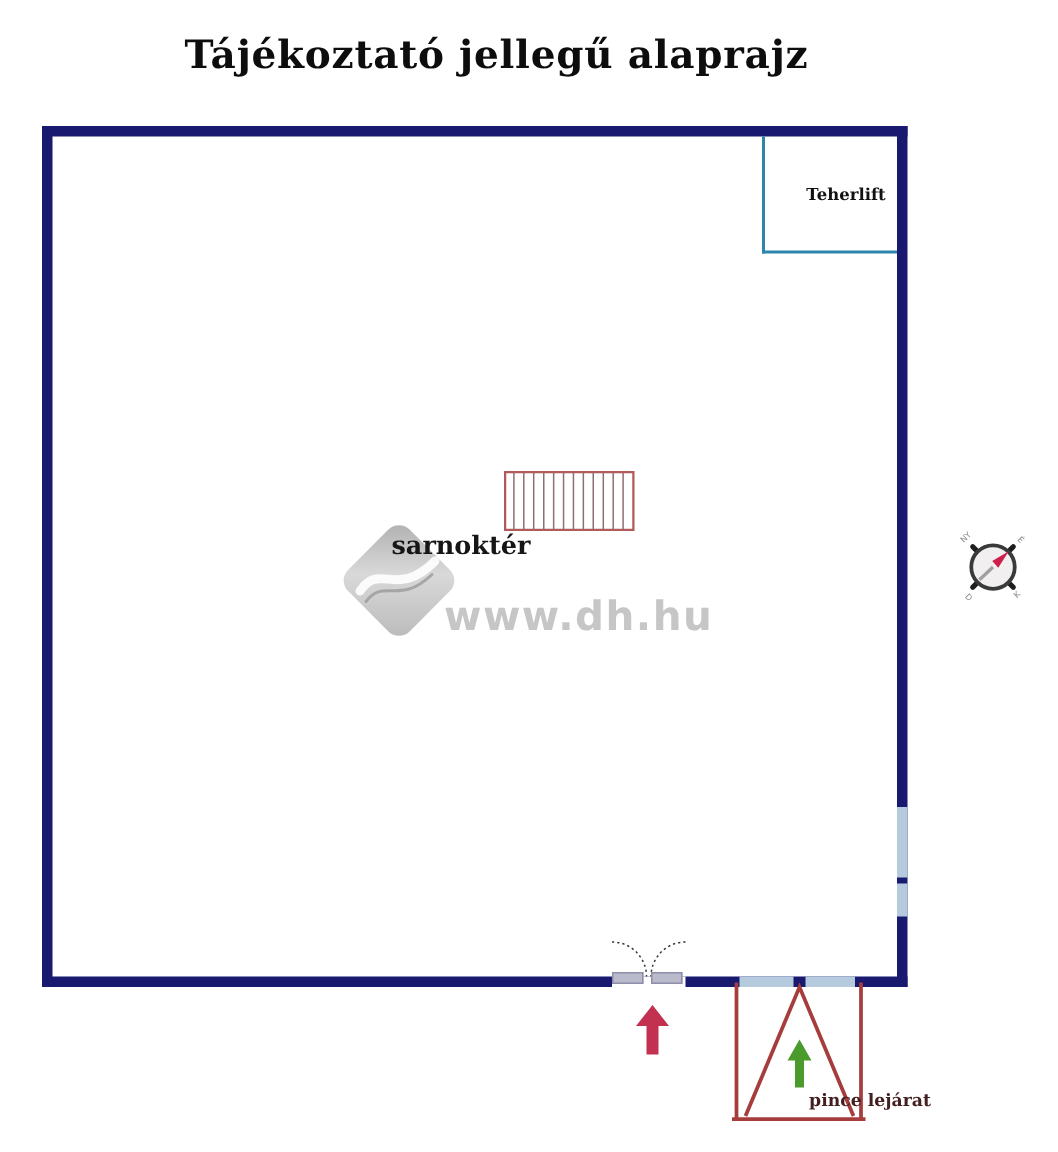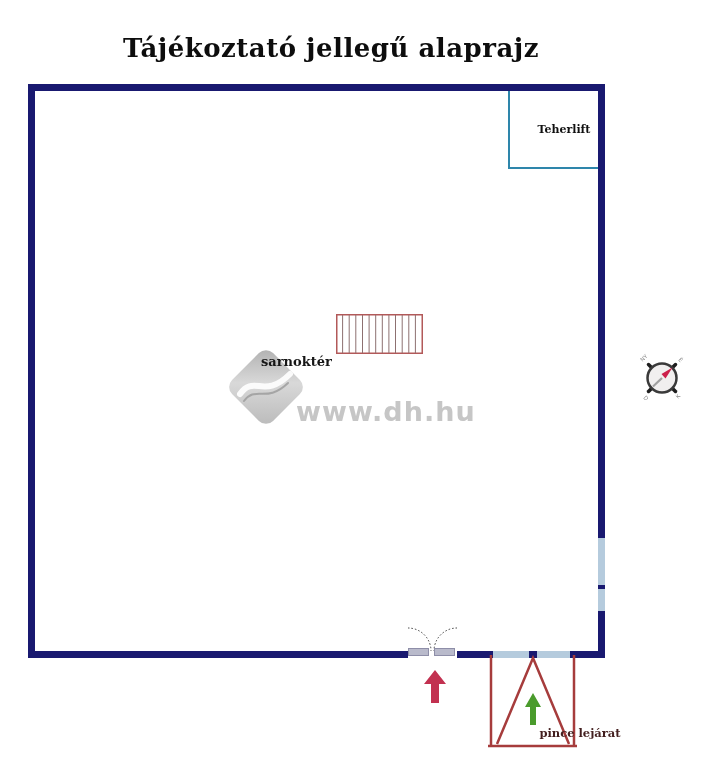--- a/index.html
+++ b/index.html
@@ -1,20 +1,20 @@
 <!DOCTYPE html>
 <html style="--title-black: #0d0d0d; --wall-navy: #191970; --elevator-teal: #2e86ab; --stair-red: #b25959; --stair-tread: #8d7070; --window-lightblue: #b5cbdd; --door-leaf-gray: #b9bacb; --entrance-arrow-red: #c23150; --basement-red: #a63c3c; --basement-arrow-green: #4a9b2c; --basement-label-dark: #431f1f; --watermark-gray: #b3b3b3; --watermark-url-gray: #c6c6c6; --compass-needle-red: #cc1f4a; --compass-needle-gray: #a0a0a0;"><head>
 <meta charset="utf-8">
 <style>
   html,body{margin:0;padding:0;background:#ffffff;}
   #canvas{position:relative;width:705px;height:768px;background:#ffffff;overflow:hidden;
           font-family:"DejaVu Serif", serif;}
 
   
-  .title{position:absolute;left:0;top:33px;width:662px;text-align:center;
+  .title{position:absolute;left:0;top:22px;width:662px;text-align:center;
          font-size:26px;font-weight:bold;color:var(--title-black,#0d0d0d);letter-spacing:.5px;}
 
   
   .wall{position:absolute;background:var(--wall-navy,#191970);}
   .wall-top{left:28px;top:84px;width:577px;height:7px;}
   .wall-bottom{left:28px;top:651px;width:577px;height:7px;}
   .wall-left{left:28px;top:84px;width:7px;height:574px;}
   .wall-right{left:598px;top:84px;width:7px;height:574px;}
 
   
@@ -24,21 +24,21 @@
              background:var(--door-leaf-gray,#b9bacb);border:1px solid #8e8ea8;box-sizing:border-box;}
 
   
   .elevator{position:absolute;left:508px;top:91px;width:90px;height:78px;box-sizing:border-box;
             border-left:2px solid var(--elevator-teal,#2e86ab);
             border-bottom:2px solid var(--elevator-teal,#2e86ab);
             display:flex;align-items:center;justify-content:center;padding-left:20px;}
   .elevator-label{font-size:11px;font-weight:bold;color:#111;}
 
   
-  .hall-label{position:absolute;left:261px;top:354px;font-size:13px;font-weight:bold;color:#161616;z-index:6;}
+  .hall-label{position:absolute;left:261px;top:354px;font-size:17px;font-weight:bold;color:#161616;z-index:6;}
 
   
   .basement-label{position:absolute;left:489px;top:726px;width:88px;text-align:center;
                   font-size:11.5px;font-weight:bold;color:var(--basement-label-dark,#431f1f);z-index:6;margin-left:47px;}
 
   
   .wm-diamond{position:absolute;left:237px;top:358px;width:58px;height:58px;
               transform:rotate(45deg);border-radius:10px;z-index:4;
               background:linear-gradient(135deg,#9a9a9a 0%,#cfcfcf 45%,#a8a8a8 100%);opacity:.8;}
   .wm-wave{position:absolute;left:230px;top:352px;z-index:5;}

